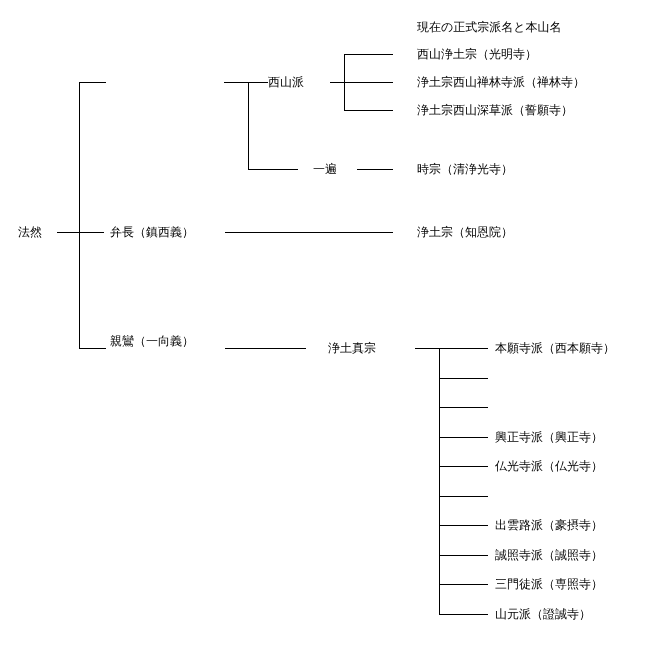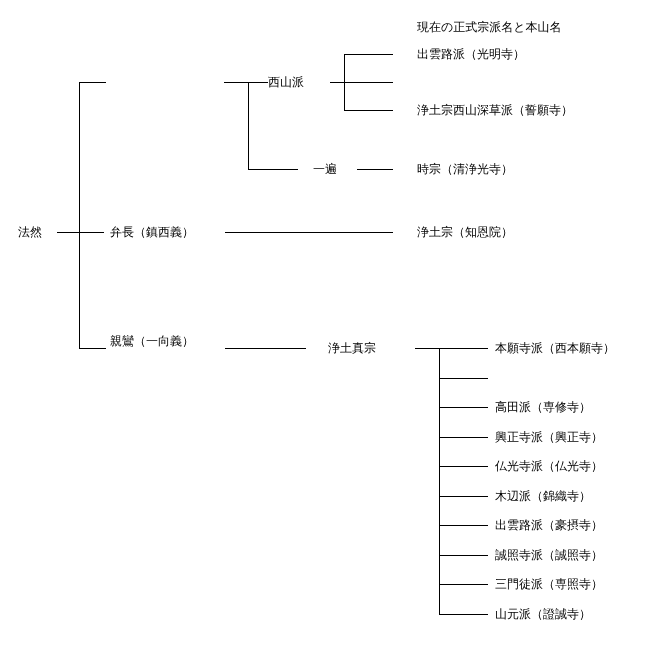--- a/index.html
+++ b/index.html
@@ -43,32 +43,31 @@
 
   <div class="lbl" style="left:18px;top:223px">法然</div>
 
   <div class="lbl" style="left:110px;top:223px">弁長（鎮西義）</div>
   <div class="lbl" style="left:110px;top:332px">親鸞（一向義）</div>
 
   <div class="lbl" style="left:268px;top:73px">西山派</div>
   <div class="lbl" style="left:313px;top:160px">一遍</div>
   <div class="lbl" style="left:328px;top:339px">浄土真宗</div>
 
-  <div class="lbl" style="left:417px;top:45px">出雲路派（光明寺）</div>
+  <div class="lbl" style="left:417px;top:45px">西山浄土宗（光明寺）</div>
+  <div class="lbl" style="left:417px;top:73px">浄土宗西山禅林寺派（禅林寺）</div>
   <div class="lbl" style="left:417px;top:101px">浄土宗西山深草派（誓願寺）</div>
 
   <div class="lbl" style="left:417px;top:160px">時宗（清浄光寺）</div>
 
   <div class="lbl" style="left:417px;top:223px">浄土宗（知恩院）</div>
 
   <div class="lbl" style="left:495px;top:339px">本願寺派（西本願寺）</div>
-  <div class="lbl" style="left:495px;top:398px">高田派（専修寺）</div>
   <div class="lbl" style="left:495px;top:428px">興正寺派（興正寺）</div>
   <div class="lbl" style="left:495px;top:457px">仏光寺派（仏光寺）</div>
-  <div class="lbl" style="left:495px;top:487px">木辺派（錦織寺）</div>
   <div class="lbl" style="left:495px;top:516px">出雲路派（豪摂寺）</div>
   <div class="lbl" style="left:495px;top:546px">誠照寺派（誠照寺）</div>
   <div class="lbl" style="left:495px;top:575px">三門徒派（専照寺）</div>
   <div class="lbl" style="left:495px;top:605px">山元派（證誠寺）</div>
 
   <div class="v" style="left:79px;top:82px;height:267px"></div>
   <div class="v" style="left:248px;top:82px;height:88px"></div>
   <div class="v" style="left:344px;top:54px;height:57px"></div>
   <div class="v" style="left:439px;top:348px;height:267px"></div>
 

